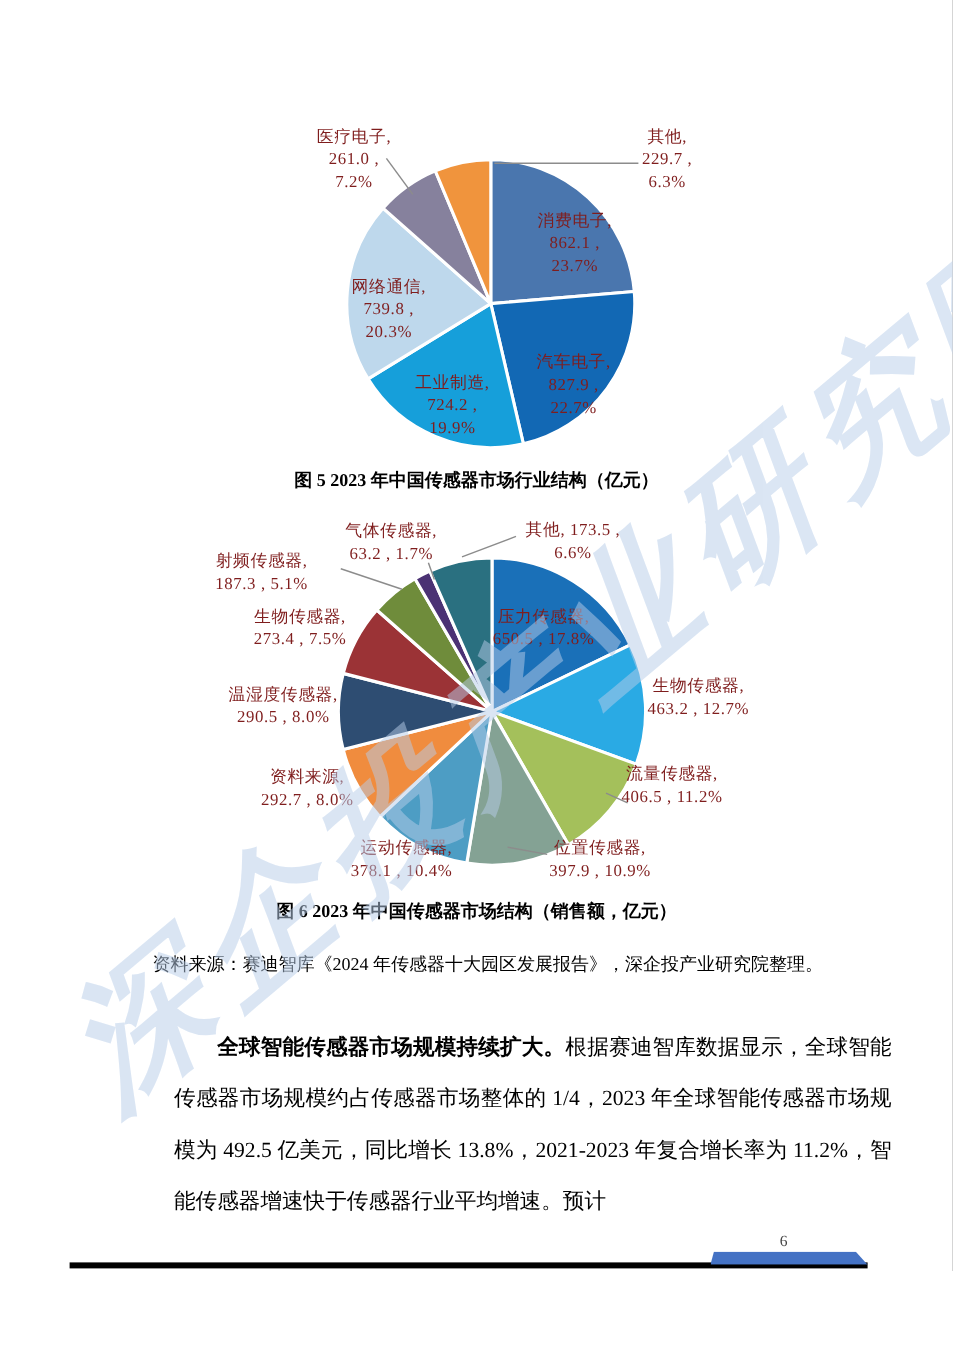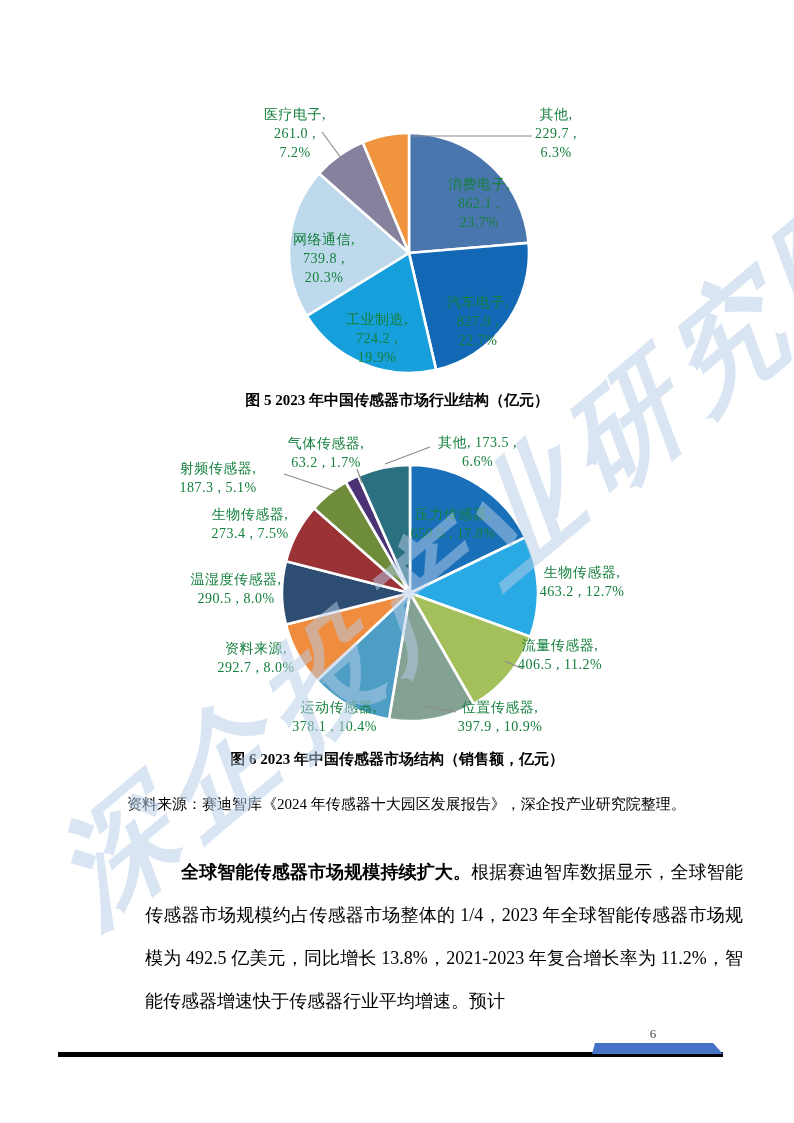--- a/index.html
+++ b/index.html
@@ -25,21 +25,21 @@
   }
   
   .pie{position:absolute;z-index:1;}
   #pie1{left:287px;top:131px;}
   #pie2{left:280px;top:463px;}
   
   #leaders{position:absolute;left:0;top:0;width:794px;height:1123px;z-index:2;pointer-events:none;}
   
   .chart-label{
     position:absolute;z-index:3;text-align:center;
-    font-size:14px;line-height:19px;letter-spacing:.5px;color:#15803d;
+    font-size:14px;line-height:19px;letter-spacing:.5px;color:#7f1d1d;
   }
   .w110{width:110px;} .w130{width:130px;} .w115{width:115px;}
   #lbl-c1-0{left:409px;top:175px;padding-left:15px;}
   #lbl-c1-1{left:423px;top:293px;}
   #lbl-c1-2{left:322px;top:310px;}
   #lbl-c1-3{left:269px;top:230px;}
   #lbl-c1-4{left:240px;top:105px;}
   #lbl-c1-5{left:501px;top:105px;}
   #lbl-c2-0{left:388px;top:505px;}
   #lbl-c2-1{left:517px;top:563px;}

